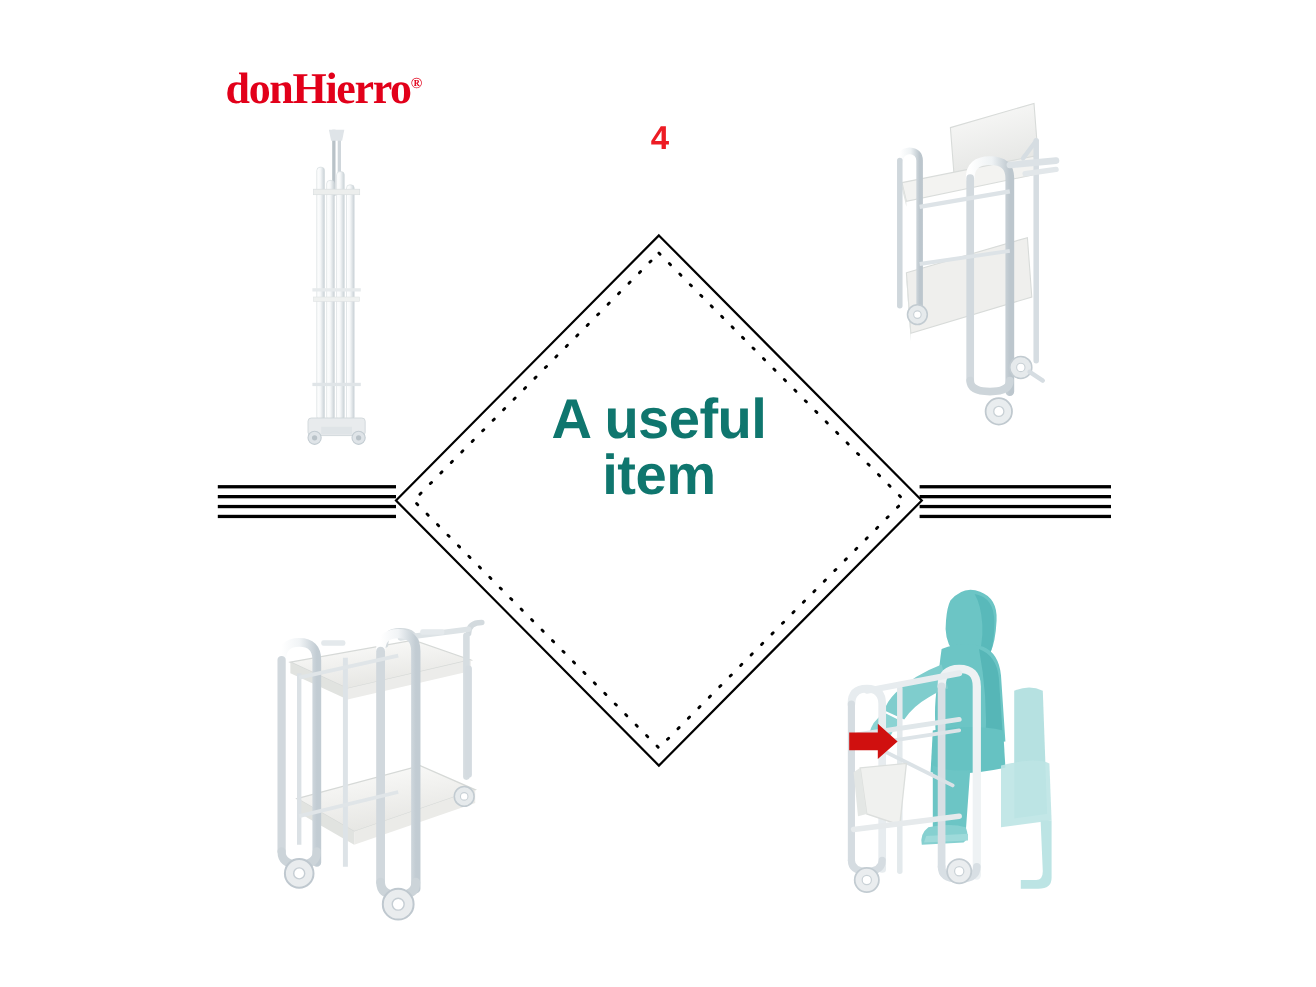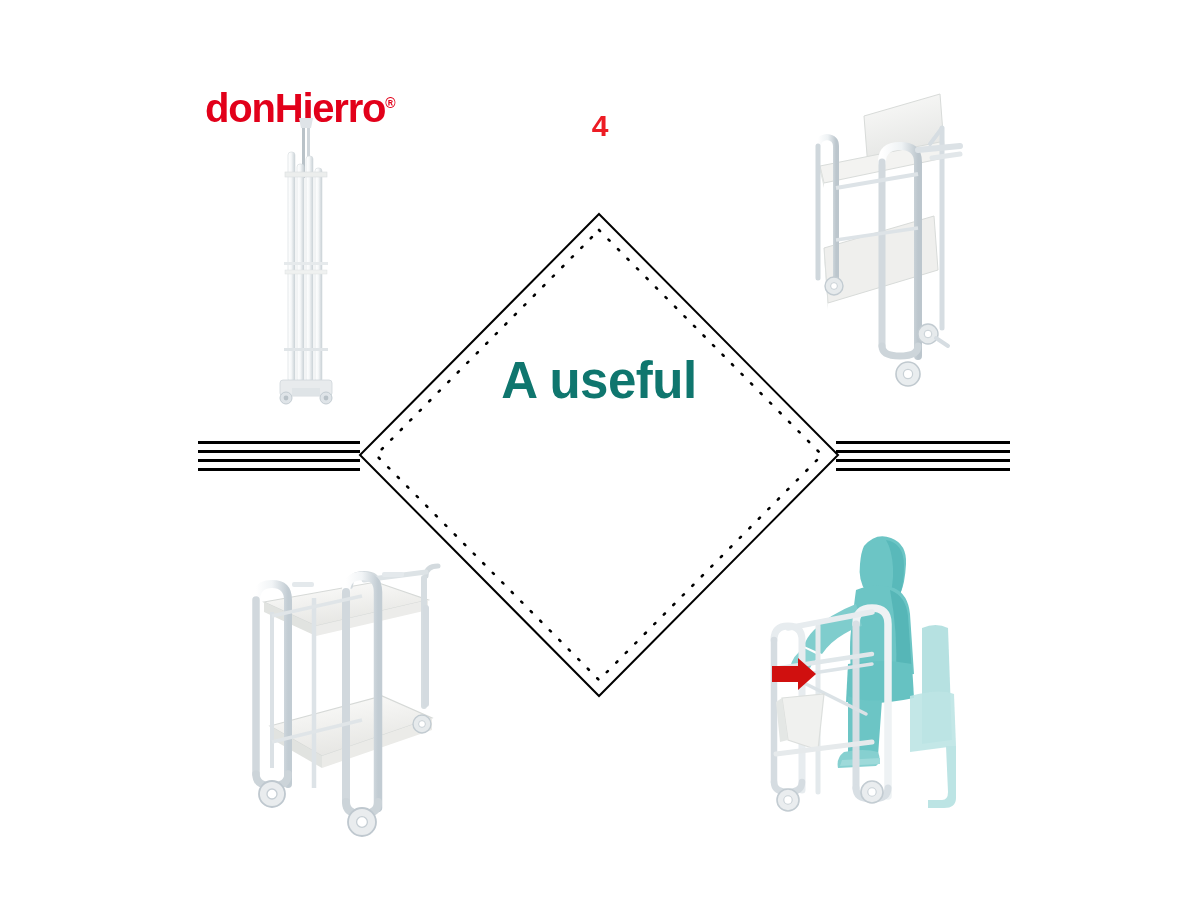--- a/index.html
+++ b/index.html
@@ -16,27 +16,26 @@
     height: 897px;
     background: #ffffff;
     overflow: hidden;
   }
 
   
   #logo {
     position: absolute;
     left: 205px;
     top: 61px;
-    font-family: Liberation Sans, sans-serif;
+    font-family: Liberation Serif, serif;
     font-weight: bold;
     font-size: 40px;
     letter-spacing: -1.2px;
     line-height: 1;
     white-space: nowrap;
-    margin-top: 27px;
   }
   #logo .lg-text { color: #E2001A; }
   #logo .lg-reg {
     font-size: 14px;
     vertical-align: super;
     color: #E2001A;
     letter-spacing: 0;
   }
 
   
@@ -137,20 +136,21 @@
 
   <div id="diamond-wrap">
     <svg width="482" height="486" viewBox="0 0 482 486">
       <polygon points="241,2 480,243 241,484 2,243" fill="#ffffff" stroke="#000000" stroke-width="2"></polygon>
       <polygon points="241,18 464,243 241,468 18,243" fill="none" stroke="#000000" stroke-width="2.6" stroke-dasharray="1.5 12" stroke-linecap="round"></polygon>
     </svg>
   </div>
 
   <div id="center-text">
     <div>A useful</div>
+    <div>item</div>
   </div>
 
   <div class="photo" id="photo-folded">
     <svg width="96" height="300" viewBox="0 0 96 300">
       <defs>
         <linearGradient id="tube1" x1="0" y1="0" x2="1" y2="0">
           <stop offset="0%" stop-color="#ffffff"></stop>
           <stop offset="45%" stop-color="#f6f8f9"></stop>
           <stop offset="100%" stop-color="#c9d1d6"></stop>
         </linearGradient>

